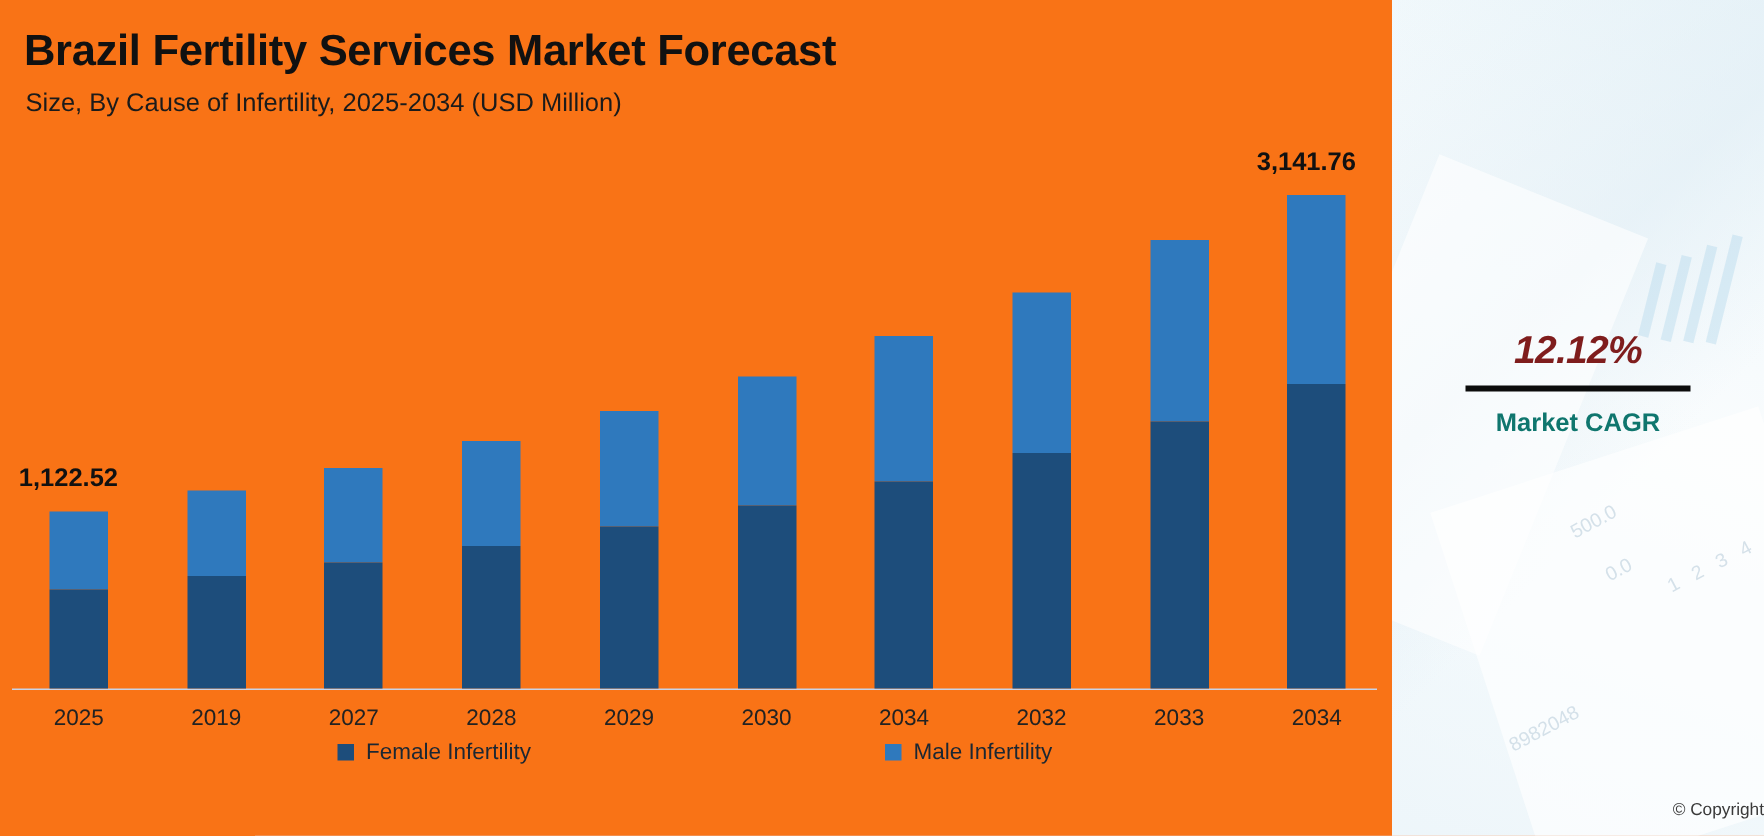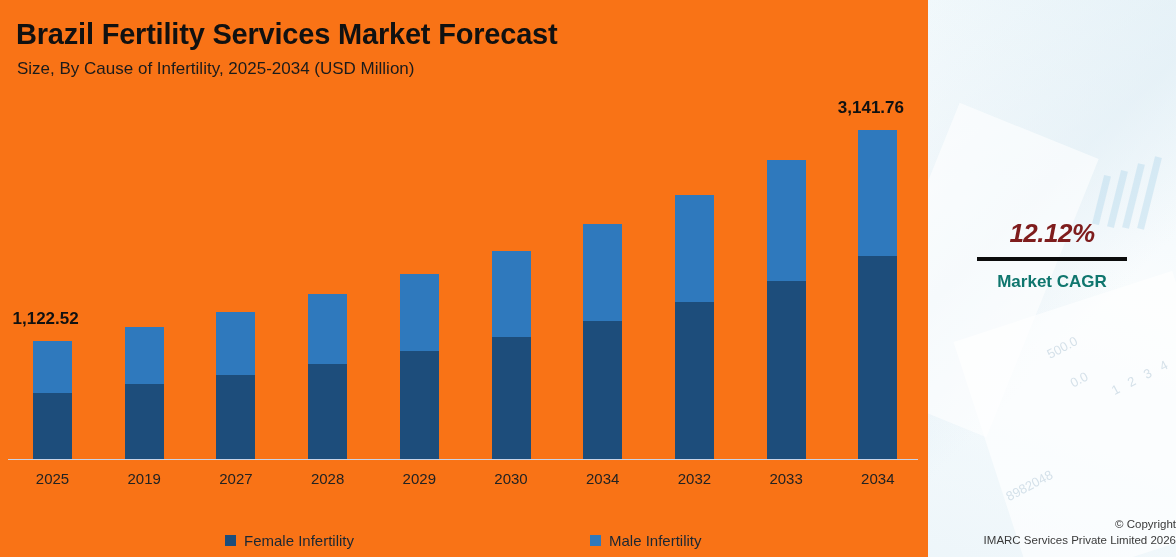--- a/index.html
+++ b/index.html
@@ -45,21 +45,21 @@
     position:absolute; top:470px; width:110px; text-align:center;
     font-size:15px; color:#222;
   }
 
   .bar-label {
     position:absolute; font-size:17px; font-weight:bold; color:#111;
     white-space:nowrap;
   }
 
   .legend {
-    position:absolute; top:532px; left:0; width:804px; height:26px;
+    position:absolute; top:493px; left:0; width:804px; height:26px;
   }
   .legend-item {
     position:absolute; display:flex; align-items:center; gap:8px;
     font-size:15px; color:#1b2733;
   }
   .swatch { width:11px; height:11px; display:inline-block; }
 
   
   .brand-panel {
     position:absolute; left:928px; top:0; width:248px; height:557px;
@@ -206,16 +206,15 @@
     </div>
 
     <div class="cagr-block">
       <div class="cagr-value">12.12%</div>
       <div class="cagr-rule"></div>
       <div class="cagr-label">Market CAGR</div>
     </div>
 
     <div class="copyright">
       <div>© Copyright</div>
-      <div>IMARC Services Private Limited 2026</div>
     </div>
   </div>
 </div>
 
 </body></html>

